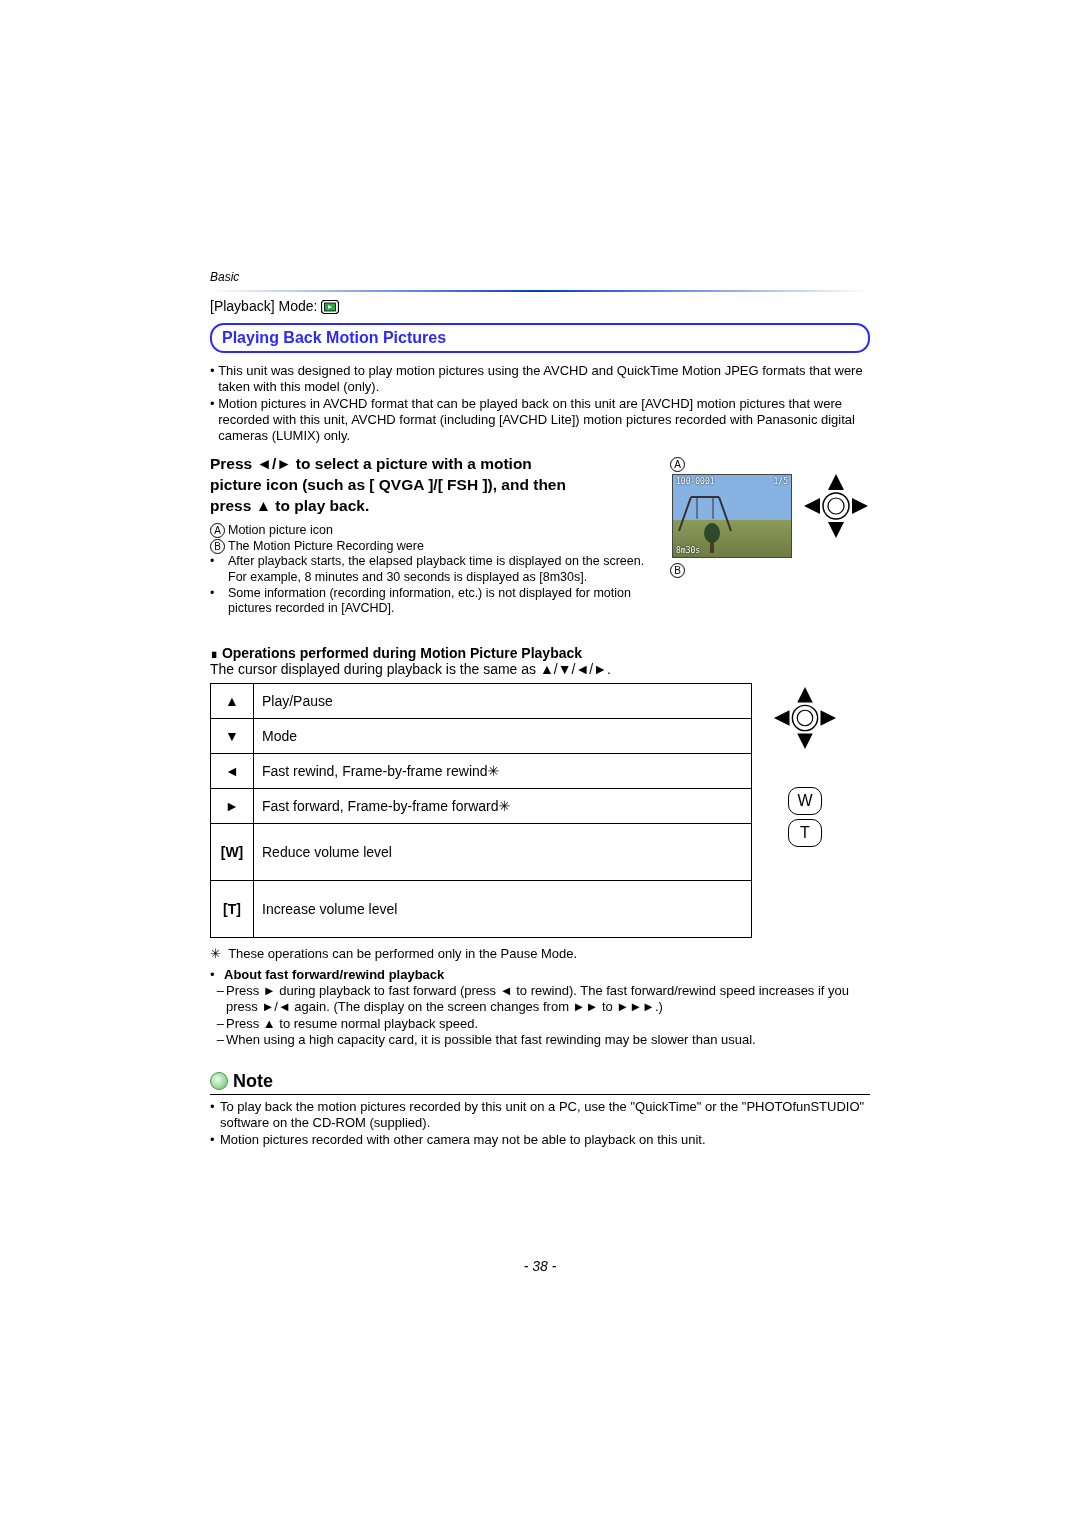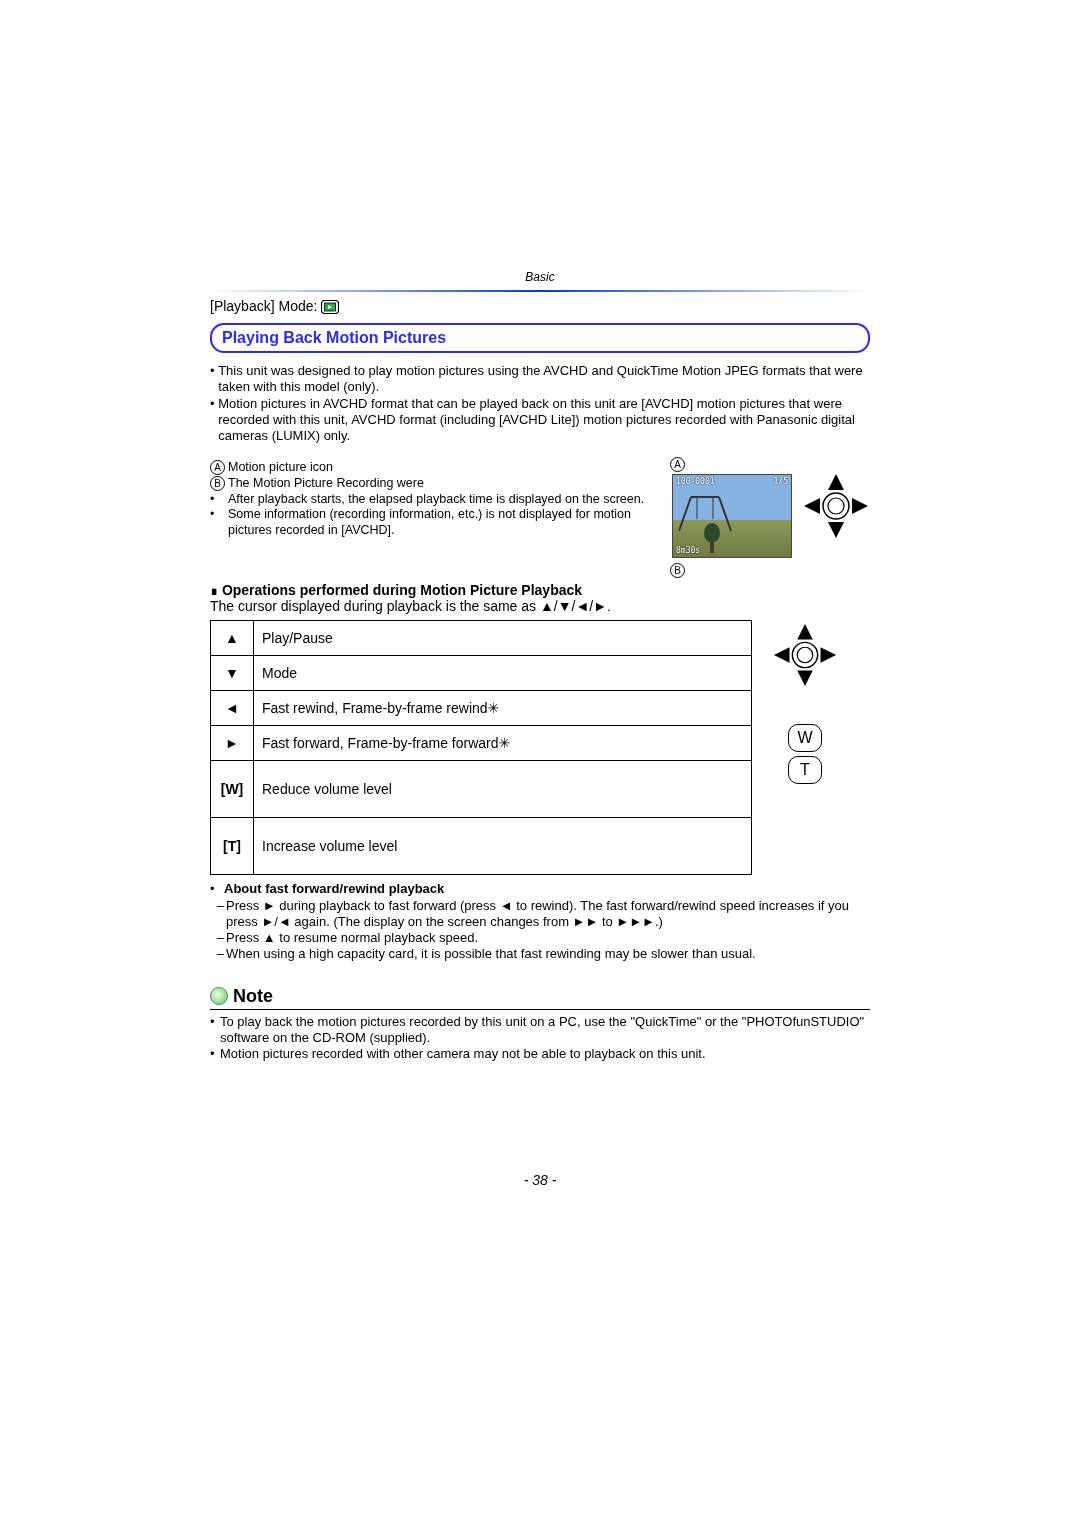--- a/index.html
+++ b/index.html
@@ -14,21 +14,21 @@
   .page {
     box-sizing: border-box;
     position: relative;
     width: 1080px;
     height: 1528px;
     padding: 270px 210px 0 210px;
   }
   .section-header-italic {
     font-style: italic;
     font-size: 12px;
-    text-align: center;
+    text-align: left;
     margin-bottom: 6px;
   }
   .hr-grad {
     height: 2px;
     border: 0;
     background: linear-gradient(to right, rgba(0,60,200,0) 0%, rgba(0,60,200,1) 50%, rgba(0,60,200,0) 100%);
     margin: 0 0 6px 0;
   }
   .mode-line {
     font-size: 14px;
@@ -106,21 +106,21 @@
   }
   .dpad-svg { display:block; }
   .sub-small {
     font-size: 12.5px;
     line-height: 1.25;
   }
   .sub-small .line { display:flex; }
   .sub-small .line .pre { flex:0 0 18px; }
   .sub-small .line .itxt { flex:1 1 auto; }
   .sect-header-row {
-    margin-top: 4px;
+    margin-top: 28px;
     font-size: 14px;
   }
   .sect-header-row .sq { font-size: 13px; }
   table.ops {
     border-collapse: collapse;
     width: 542px;
     margin-top: 6px;
     font-size: 14px;
   }
   table.ops td {
@@ -218,33 +218,42 @@
         <span class="txt">This unit was designed to play motion pictures using the AVCHD and QuickTime Motion JPEG formats that were taken with this model (only).</span>
       </div>
     <div class="bi">
         <span class="dot">•&nbsp;</span>
         <span class="txt">Motion pictures in AVCHD format that can be played back on this unit are [AVCHD] motion pictures that were recorded with this unit, AVCHD format (including [AVCHD Lite]) motion pictures recorded with Panasonic digital cameras (LUMIX) only.</span>
       </div>
   </div>
 
   <div class="instruct-row">
     <div class="instruct-left">
+      <div class="instruct-bold">
+        <span>Press ◄/► to select a picture with a motion</span><br>
+        <span>picture icon (such as [ QVGA ]/[ FSH ]), and then</span><br>
+        <span>press ▲ to play back.</span>
+      </div>
 
       <div class="sub-small" style="margin-top:6px">
         <div class="line">
             <span class="pre"><span class="circle-label">A</span></span>
             <span class="itxt">Motion picture icon</span>
           </div>
         <div class="line">
             <span class="pre"><span class="circle-label">B</span></span>
             <span class="itxt">The Motion Picture Recording were</span>
           </div>
         <div class="line">
             <span class="pre">•</span>
             <span class="itxt">After playback starts, the elapsed playback time is displayed on the screen.</span>
+          </div>
+        <div class="line">
+            <span class="pre"></span>
+            <span class="itxt">For example, 8 minutes and 30 seconds is displayed as [8m30s].</span>
           </div>
         <div class="line">
             <span class="pre">•</span>
             <span class="itxt">Some information (recording information, etc.) is not displayed for motion pictures recorded in [AVCHD].</span>
           </div>
       </div>
     </div>
 
     <div class="instruct-right">
       <div class="thumb-col">
@@ -322,20 +331,23 @@
         <polygon points="34,66 26,50 42,50" fill="#000"></polygon>
         <polygon points="2,34 18,26 18,42" fill="#000"></polygon>
         <polygon points="66,34 50,26 50,42" fill="#000"></polygon>
       </svg>
       <div style="height:32px"></div>
       <div class="wt-btn">W</div><br>
       <div class="wt-btn">T</div>
     </div>
   </div>
 
+  <div class="footnote-star">
+    ✳&nbsp;&nbsp;<span>These operations can be performed only in the Pause Mode.</span>
+  </div>
 
   <div class="about-sect">
     <div class="row">
         <span class="pre">•&nbsp;</span>
         <span class="txt head">About fast forward/rewind playback</span>
       </div>
     <div class="row">
         <span class="pre" style="text-align:right;padding-right:2px">–</span>
         <span class="txt">Press ► during playback to fast forward (press ◄ to rewind). The fast forward/rewind speed increases if you press ►/◄ again. (The display on the screen changes from ►► to ►►►.)</span>
       </div>

